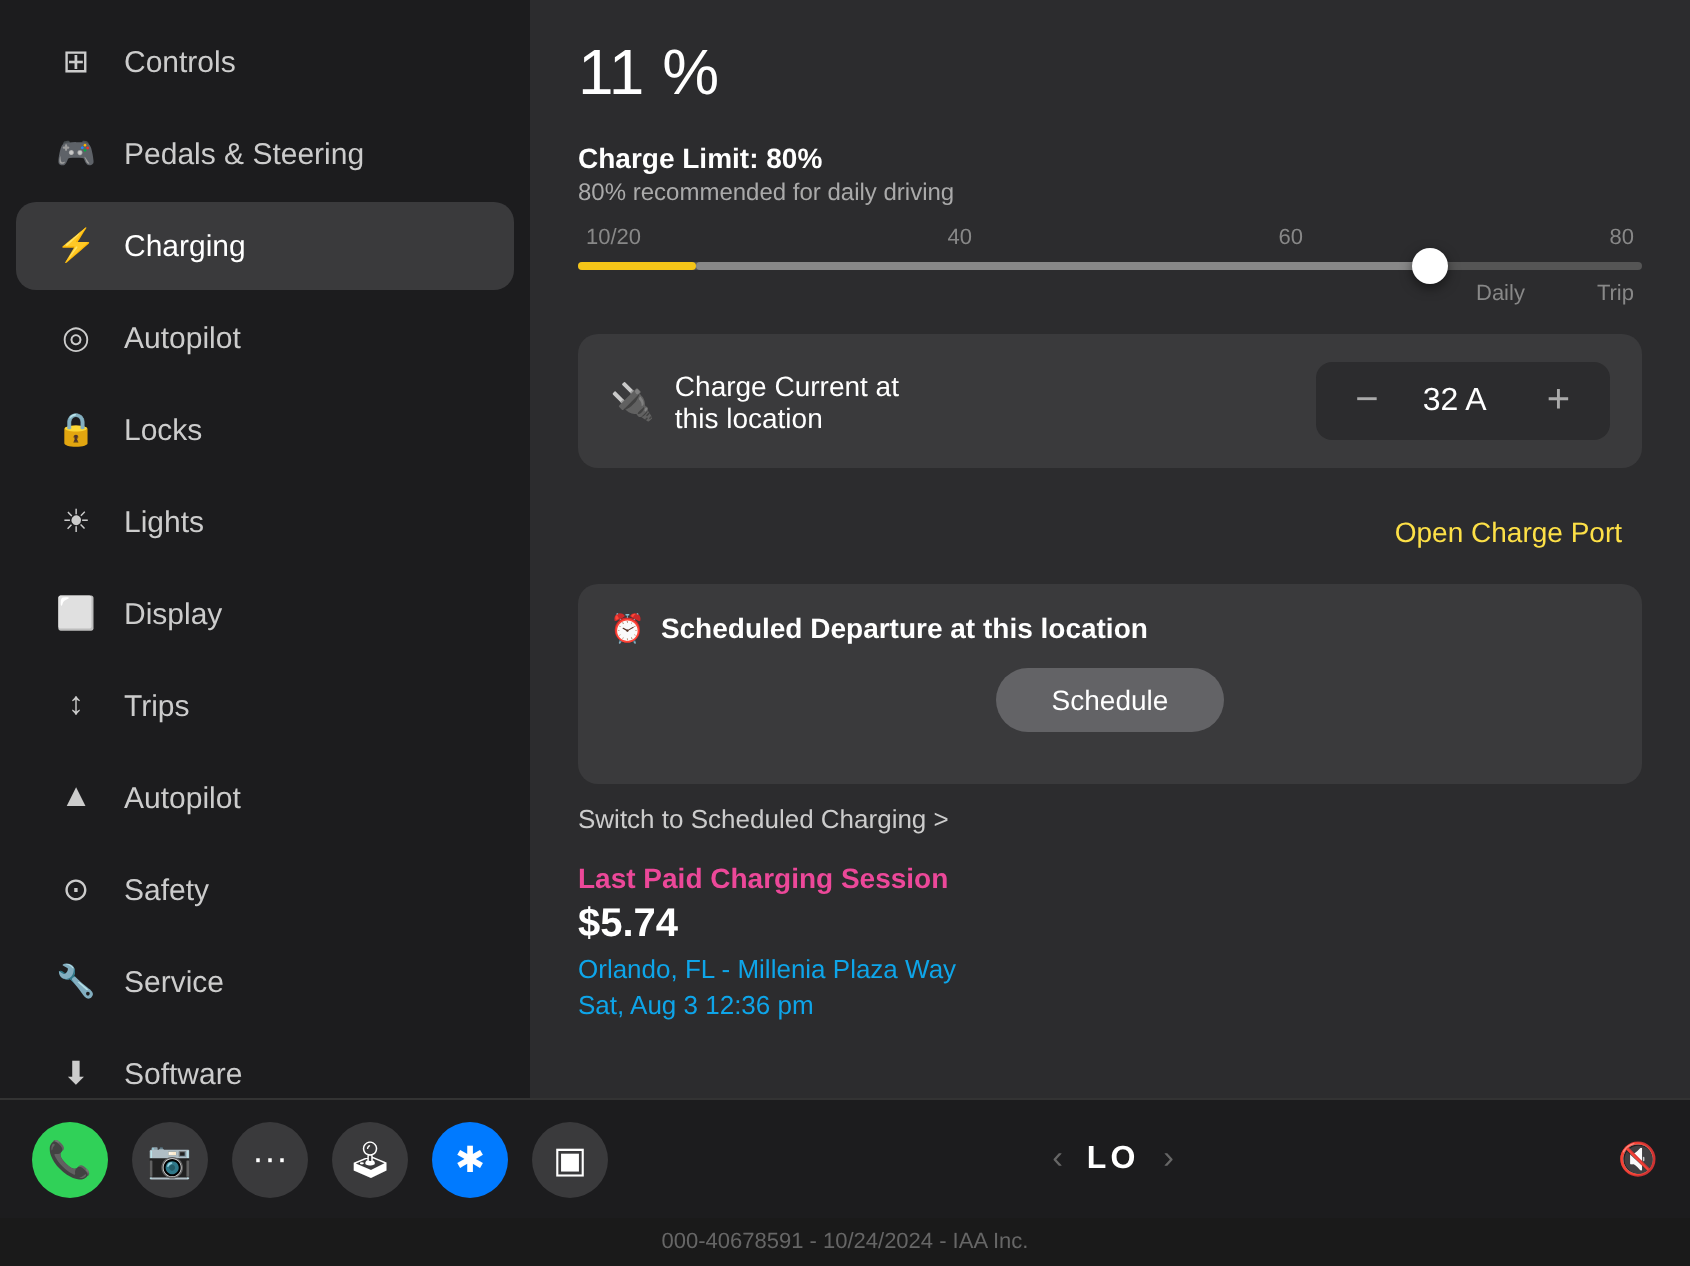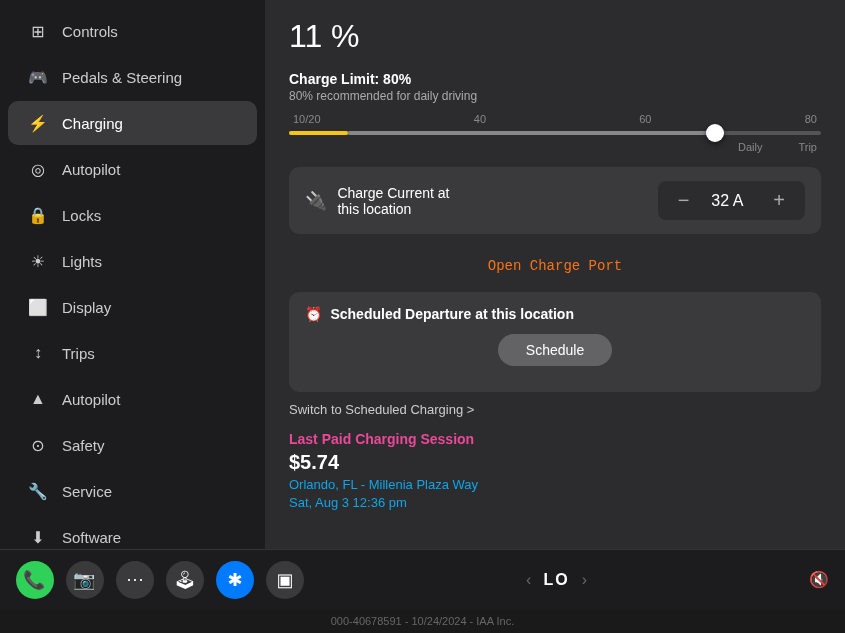--- a/index.html
+++ b/index.html
@@ -200,26 +200,25 @@
 
     .charge-value {
       font-size: 16px;
       font-weight: 500;
       color: #ffffff;
       min-width: 40px;
       text-align: left;
     }
 
     .open-charge-port {
-      text-align: center;
-      font-size: 14px;
-      color: #f97316;
+      text-align: right;
+      font-size: 14px;
+      color: #fde047;
       padding: 10px;
       cursor: pointer;
-      font-family: Liberation Mono, monospace;
     }
 
     .scheduled-section {
       background: #3a3a3c;
       border-radius: 10px;
       padding: 14px 16px;
       margin: 8px 0;
     }
 
     .scheduled-title {

